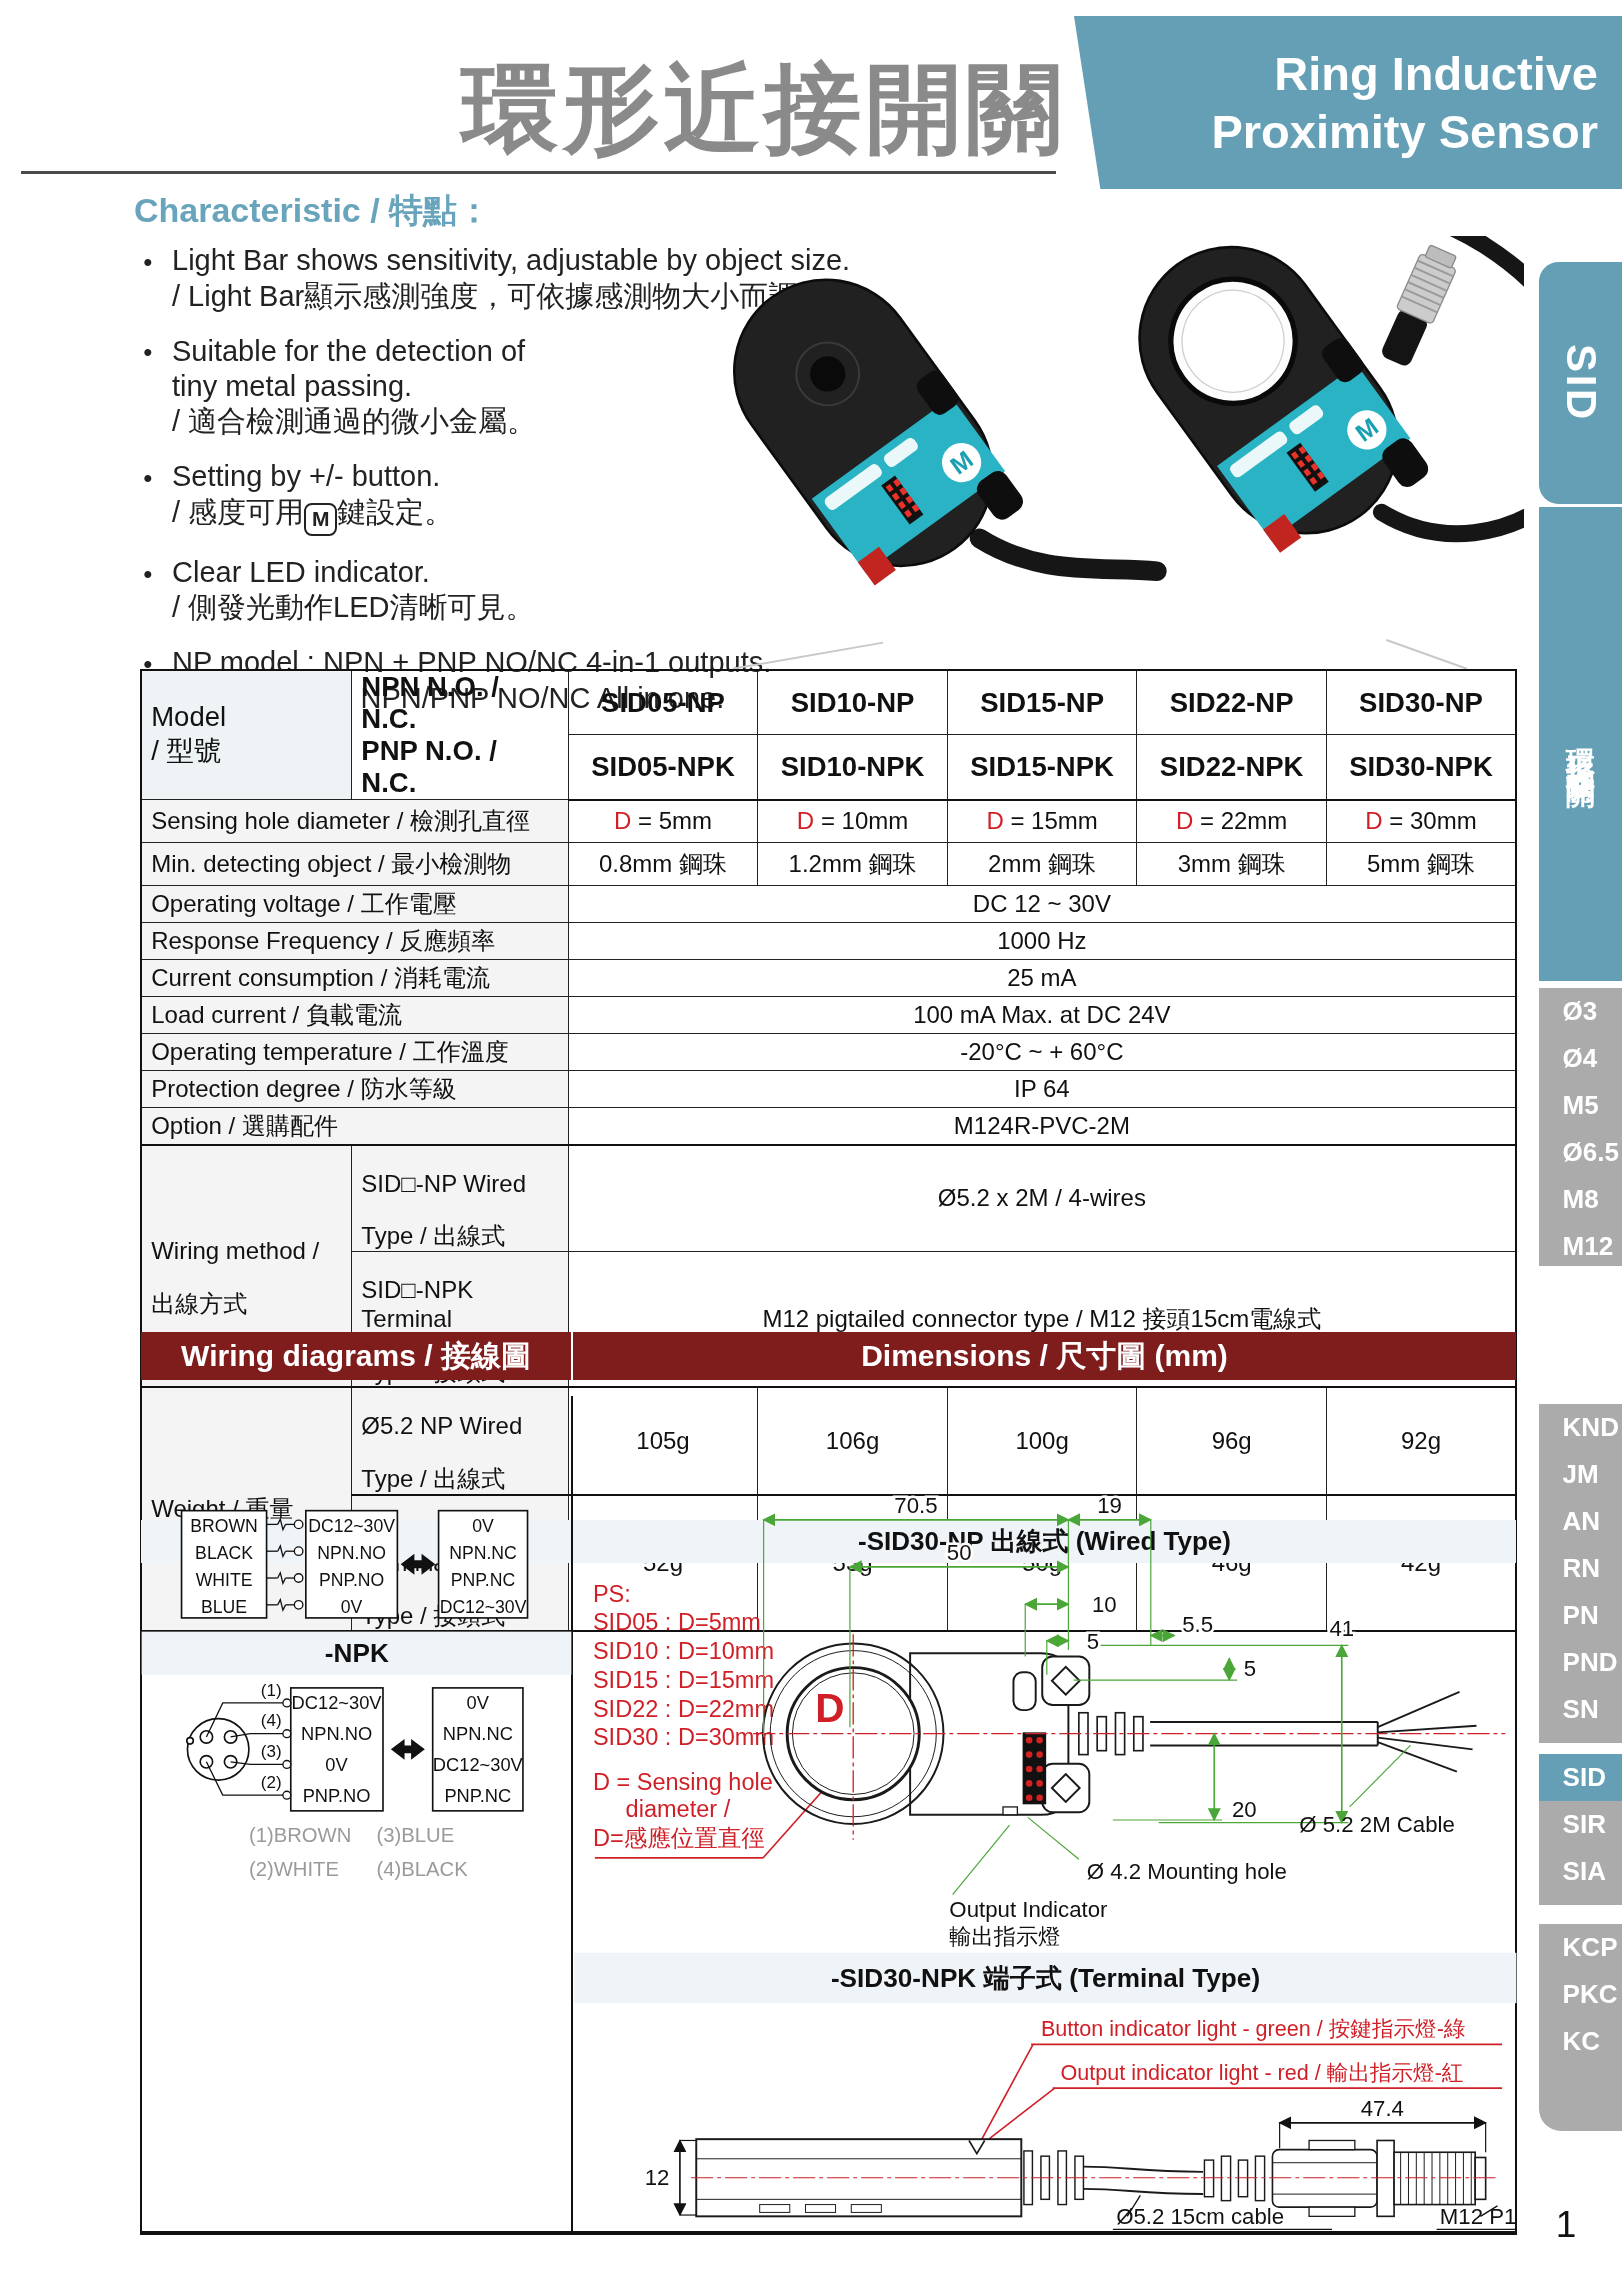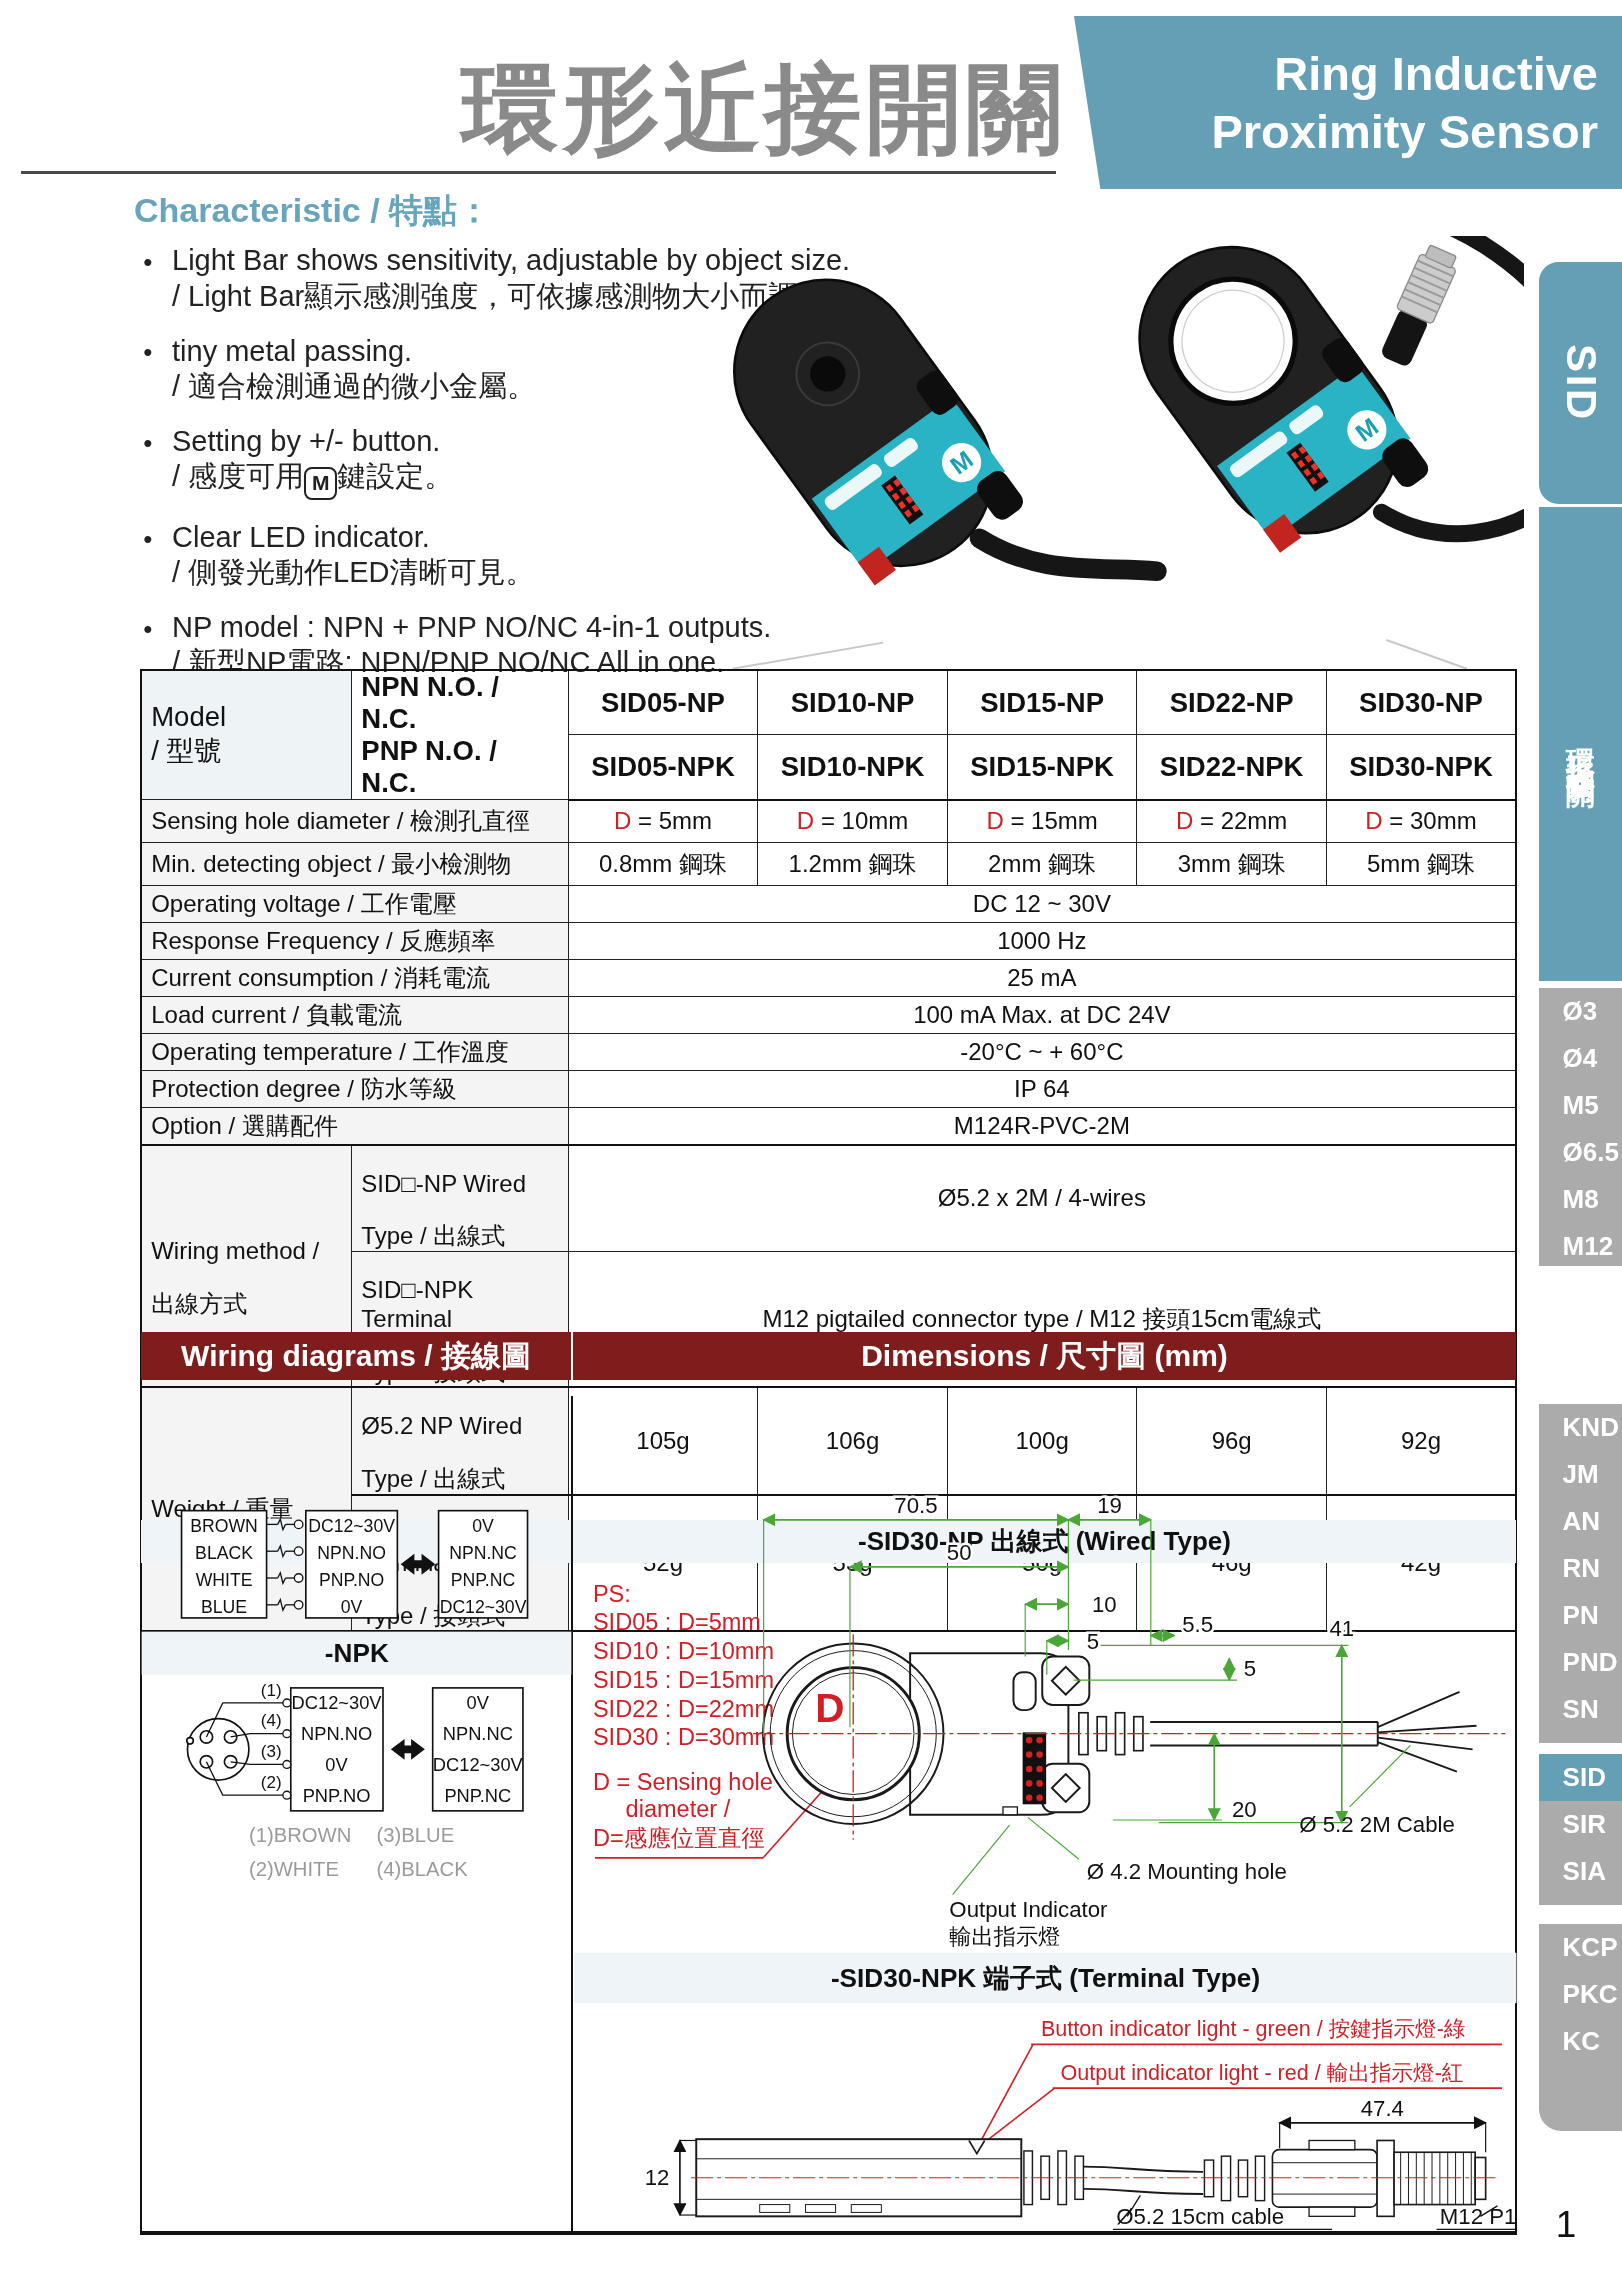--- a/index.html
+++ b/index.html
@@ -90,20 +90,21 @@
   <div class="chars">
     <h2>Characteristic / 特點：</h2>
     <ul>
       <li>
           <span class="dot">•</span>
         <div>Light Bar shows sensitivity, adjustable by object size.</div>
         <div>/ Light Bar顯示感測強度，可依據感測物大小而調整。</div>
       </li>
       <li>
           <span class="dot">•</span>
+        <div>Suitable for the detection of</div>
         <div>tiny metal passing.</div>
         <div>/ 適合檢測通過的微小金屬。</div>
       </li>
       <li>
           <span class="dot">•</span>
         <div>Setting by +/- button.</div>
         <div><span>/ 感度可用</span><span class="m-key">M</span><span>鍵設定。</span></div>
       </li>
       <li>
           <span class="dot">•</span>

